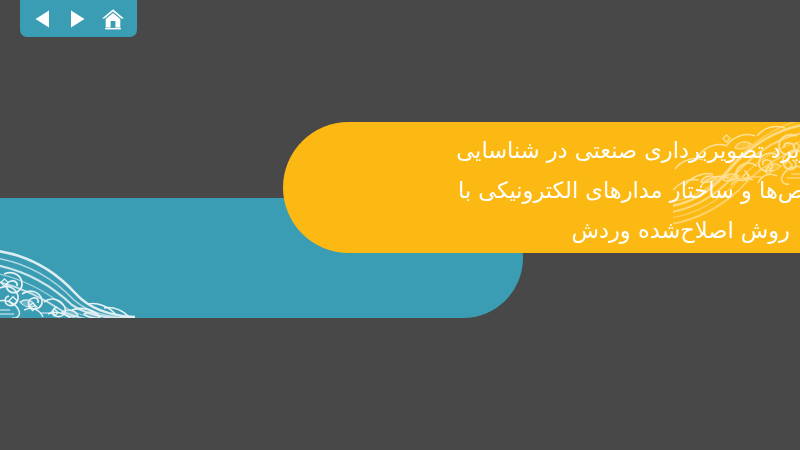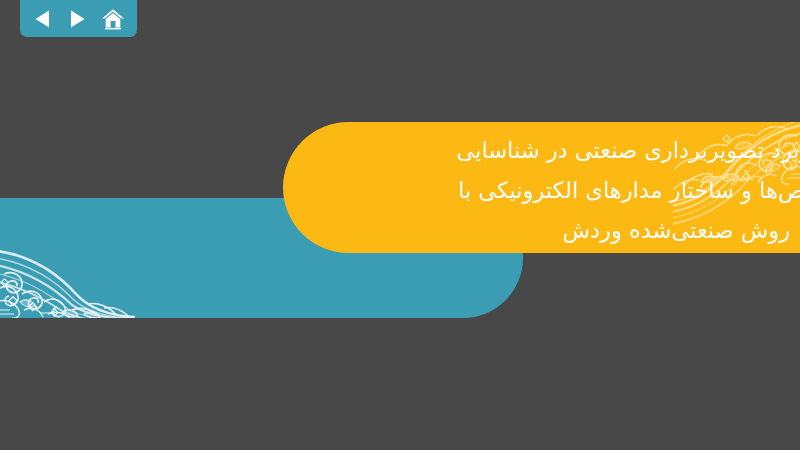--- a/index.html
+++ b/index.html
@@ -256,16 +256,16 @@
             <path d="M42 55 L 52 55" stroke-width="1"></path>
           </g>
         </g>
       </svg>
     </div>
   </div>
 
   <div id="title-block">
     <span class="title-line" id="title-line-1">کاربرد تصویربرداری صنعتی در شناسایی</span>
     <span class="title-line" id="title-line-2">نقص‌ها و ساختار مدارهای الکترونیکی با</span>
-    <span class="title-line" id="title-line-3">روش صنعتی‌شده وردش</span>
+    <span class="title-line" id="title-line-3">روش اصلاح‌شده وردش</span>
   </div>
 
 </div>
 
 </body></html>

